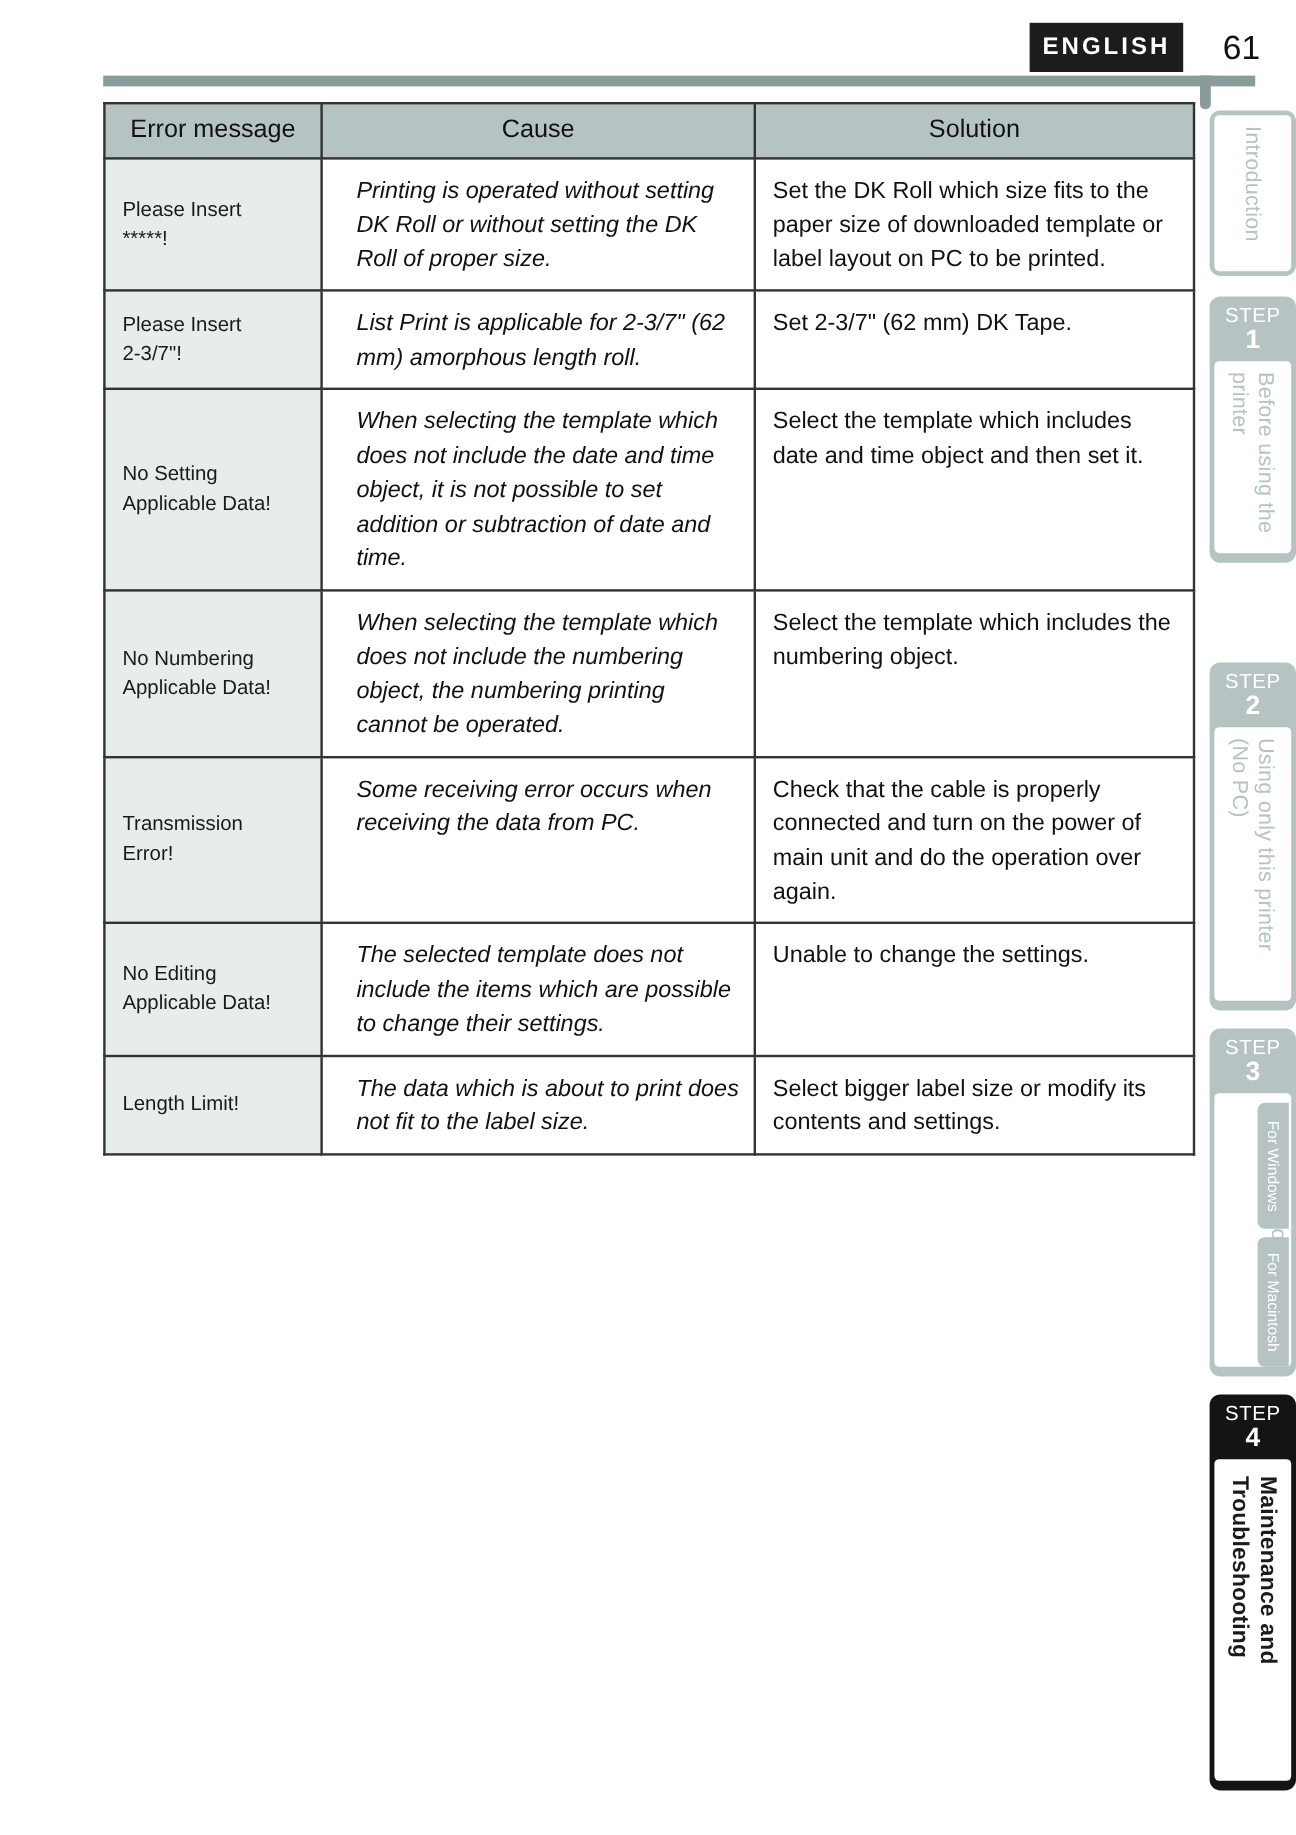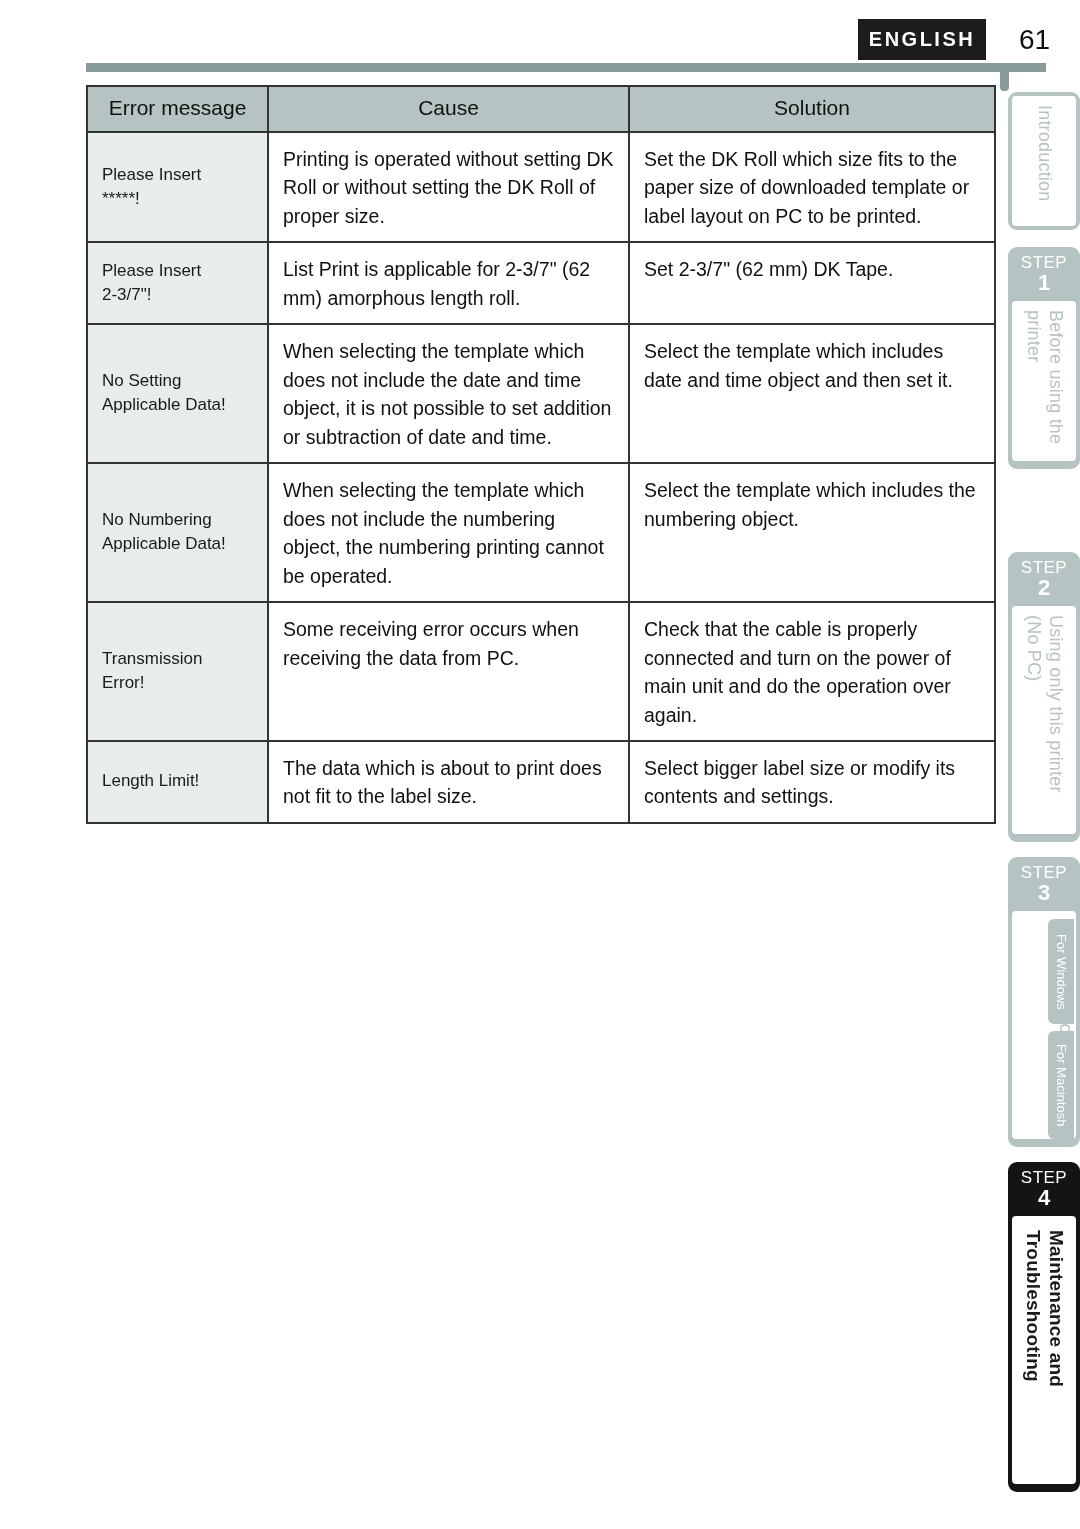--- a/index.html
+++ b/index.html
@@ -100,21 +100,21 @@
     margin-left: 48px;
   }
   td.cell-cause, td.cell-sol {
     background: #ffffff;
     font-size: 19.5px;
     line-height: 1.46;
     vertical-align: top;
     padding-top: 12px;
     color: #111;
   }
-  td.cell-cause { padding-left: 14px; }
+  td.cell-cause { padding-left: 28px; font-style: italic; }
   td.cell-sol   { padding-left: 14px; }
 
   
   .side-tabs {
     position: absolute;
     left: 1008px;
     top: 92px;
     width: 72px;
   }
   .tab {
@@ -256,20 +256,28 @@
     <tr>
       <td class="cell-msg">
         <span>Transmission</span><br>
         <span>Error!</span>
       </td>
       <td class="cell-cause">Some receiving error occurs when receiving the data from PC.</td>
       <td class="cell-sol">Check that the cable is properly connected and turn on the power of main unit and do the operation over again.</td>
     </tr>
     <tr>
       <td class="cell-msg">
+        <span>No Editing</span><br>
+        <span>Applicable Data!</span>
+      </td>
+      <td class="cell-cause">The selected template does not include the items which are possible to change their settings.</td>
+      <td class="cell-sol">Unable to change the settings.</td>
+    </tr>
+    <tr>
+      <td class="cell-msg">
         <span>Length Limit!</span>
       </td>
       <td class="cell-cause">The data which is about to print does not fit to the label size.</td>
       <td class="cell-sol">Select bigger label size or modify its contents and settings.</td>
     </tr>
   </tbody>
 </table>
 
 <div class="side-tabs">
 

